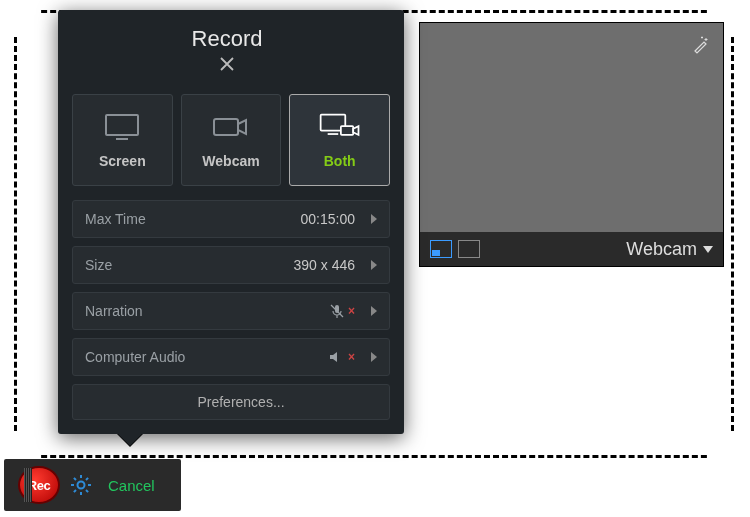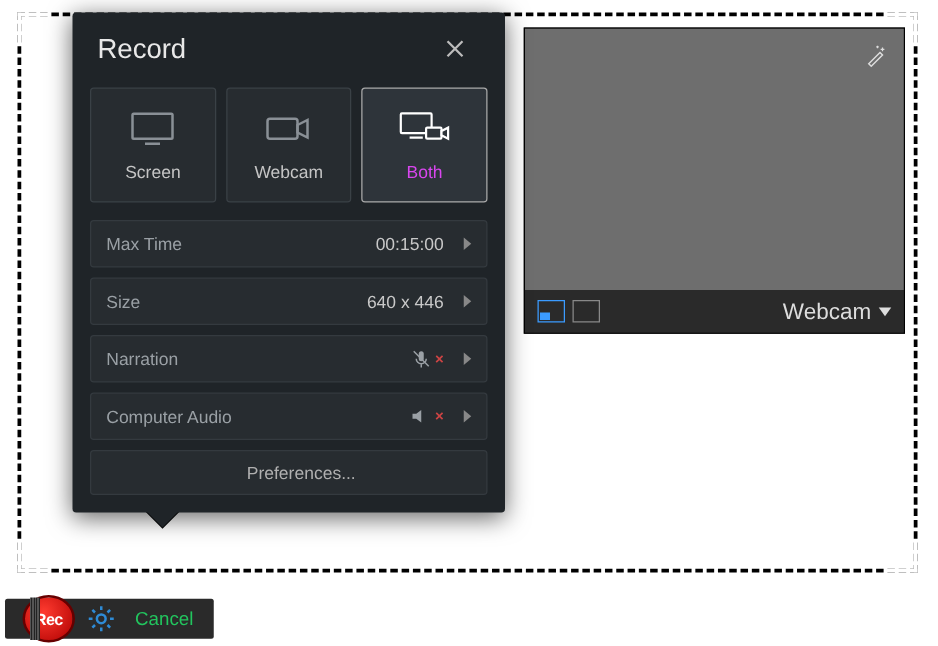--- a/index.html
+++ b/index.html
@@ -74,37 +74,38 @@
   top: -14px; left: -15px;
   width: 0; height: 0;
   border-left: 15px solid transparent;
   border-right: 15px solid transparent;
   border-top: 15px solid #000;
   z-index: -1;
 }
 .popup-header {
   display: flex; align-items: center; justify-content: space-between;
   padding: 16px 28px 18px 20px;
+  flex-direction: column;
 }
 .popup-title { color: #e8e8e8; font-size: 22px; font-weight: normal; }
 .close-btn { color: #bbb; font-size: 22px; cursor: pointer; width: 24px; height: 24px; display: flex; align-items: center; justify-content: center; }
 
 .mode-row { display: flex; gap: 8px; padding: 0 14px 14px 14px; }
 .mode-btn {
   flex: 1; height: 92px;
   background: #272c30;
   border: 1px solid #3a4146;
   border-radius: 3px;
   display: flex; flex-direction: column; align-items: center; justify-content: center;
   gap: 10px; cursor: pointer;
 }
 .mode-btn.active { border-color: #aaa; background: #2e343a; }
 .mode-icon { width: 44px; height: 32px; display: flex; align-items: center; justify-content: center; }
-.mode-label { color: #c5c5c5; font-size: 14px; }
-.mode-btn.active .mode-label { color: #d946ef; }
+.mode-label { color: #c5c5c5; font-size: 14px; font-weight: bold; }
+.mode-btn.active .mode-label { color: #84cc16; }
 
 .setting-row {
   margin: 0 14px 8px 14px;
   background: #272c30;
   border: 1px solid #343a3f;
   border-radius: 3px;
   height: 38px;
   display: flex; align-items: center;
   padding: 0 12px;
   cursor: pointer;
@@ -123,24 +124,24 @@
   height: 36px;
   display: flex; align-items: center; justify-content: center;
   color: #b0b0b0; font-size: 14px;
   cursor: pointer;
   padding-left: 20px;
 }
 
 .bottom-bar {
   position: absolute;
   left: 4px; bottom: 6px;
-  height: 32px;
+  height: 52px;
   background: #2a2a2a;
   display: flex; align-items: center;
-  padding: 0 10px 0 4px;
+  padding: 0 20px 0 4px;
   gap: 8px;
   border-radius: 2px;
 }
 .rec-btn {
   width: 42px; height: 38px;
   background: radial-gradient(circle at 40% 35%, #ff3b30, #b00000);
   border-radius: 50%;
   display: flex; align-items: center; justify-content: center;
   color: #fff; font-size: 13px; font-weight: bold;
   cursor: pointer;
@@ -240,21 +241,21 @@
     <span class="setting-label">Max Time</span>
     <span class="setting-value">
       <span>00:15:00</span>
       <span class="chev"></span>
     </span>
   </div>
 
   <div class="setting-row">
     <span class="setting-label">Size</span>
     <span class="setting-value">
-      <span>640 x 446</span>
+      <span>390 x 446</span>
       <span class="chev"></span>
     </span>
   </div>
 
   <div class="setting-row">
     <span class="setting-label">Narration</span>
     <span class="setting-value">
       <span class="mic-icon">
         <svg width="16" height="16" viewBox="0 0 16 16">
             <rect x="6" y="2" width="4" height="8" rx="2" fill="#9aa0a5"></rect>

